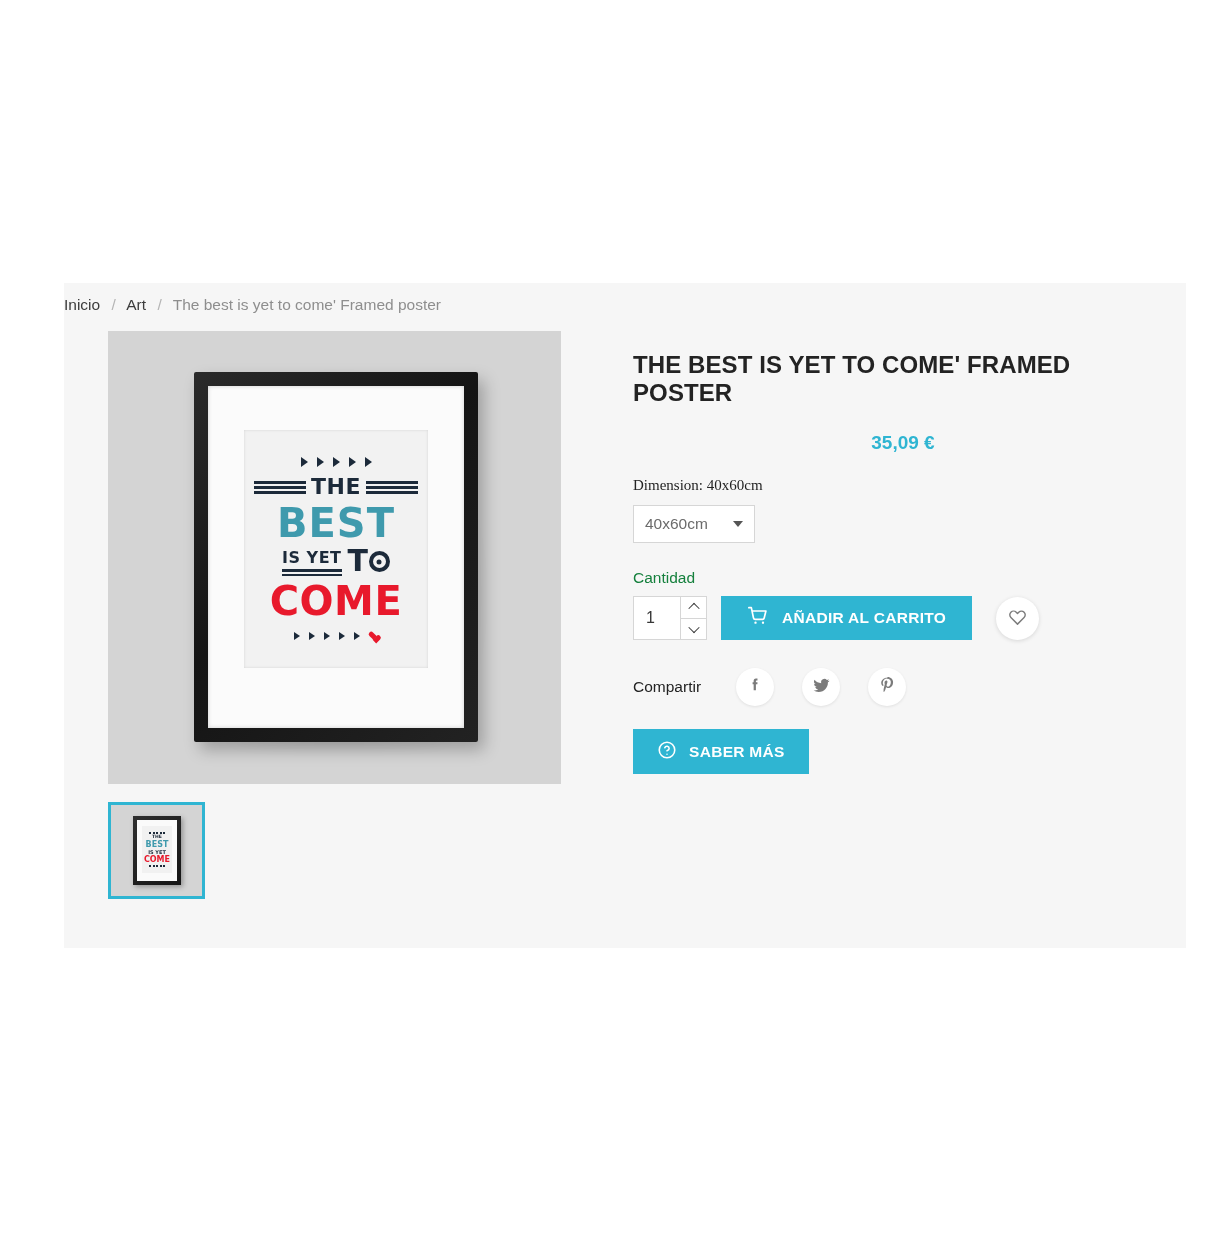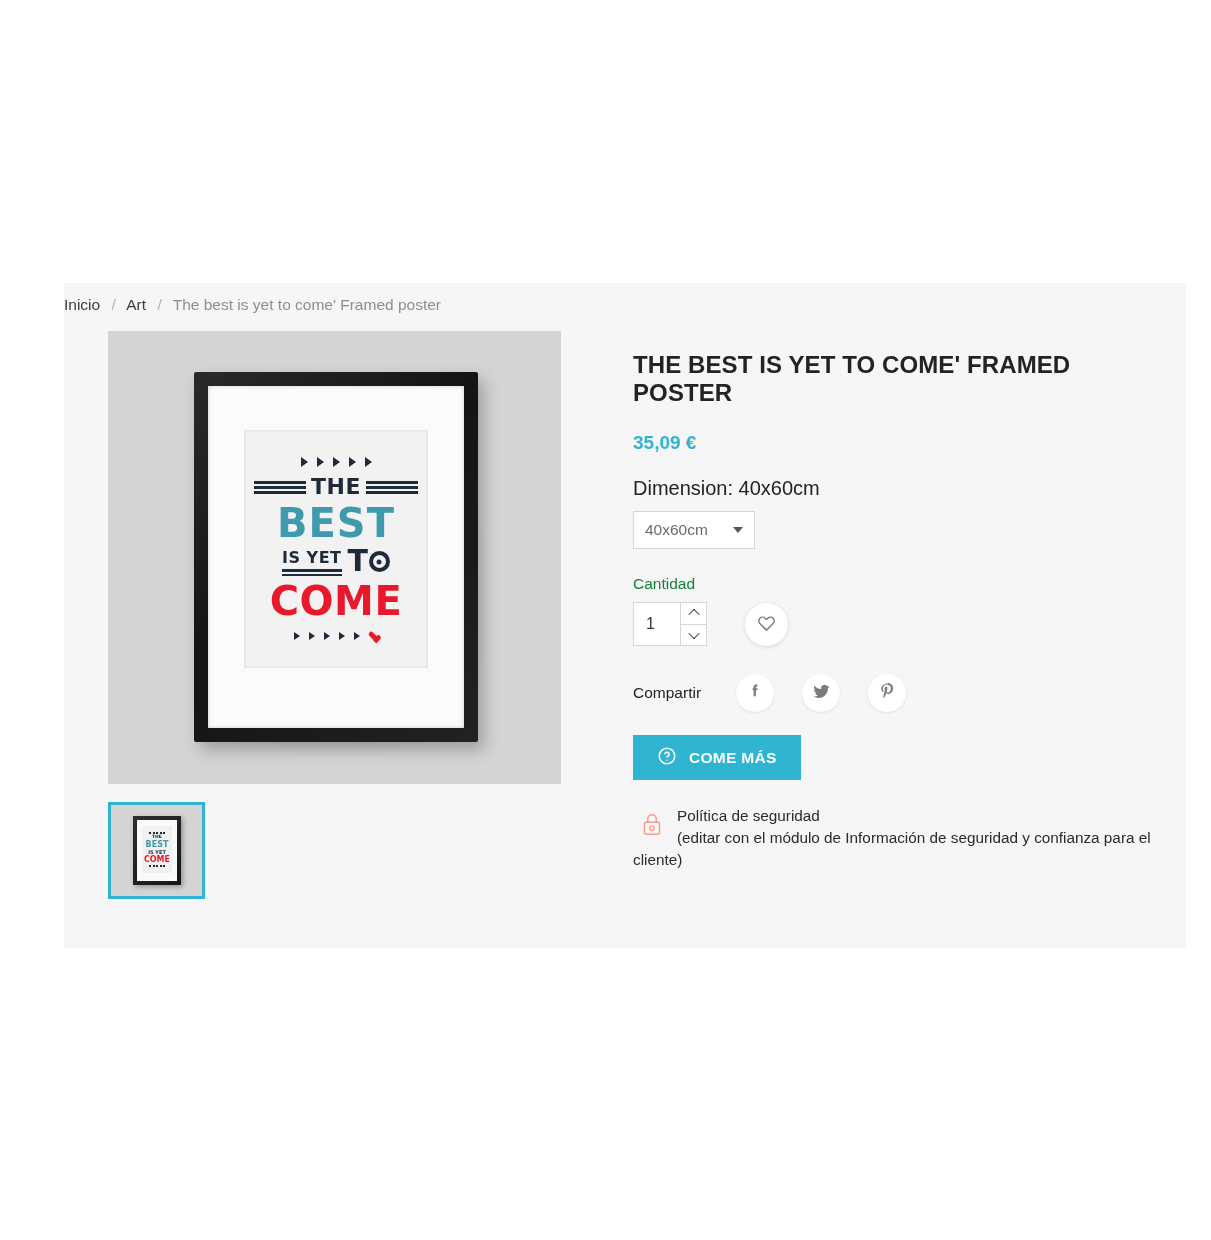--- a/index.html
+++ b/index.html
@@ -168,30 +168,31 @@
   .t-come { font-size:8px; color:#e8192c; }
 
   
   .product-title {
     font-size: 24px; font-weight: 700; color: #232323;
     letter-spacing: 0.1px; margin: 0 0 26px 0; line-height: 1.15;
   }
   .price {
     font-size: 19px; font-weight: 700; color: #2fb5d2;
     margin-bottom: 23px;
+    text-align: center;
   }
   .tax-note {
     font-size: 13.5px; color: #7a7a7a; margin-bottom: 17px;
   }
   .short-desc {
     font-size: 15.5px; color: #7a7a7a; margin-bottom: 25px; line-height:1.3;
   }
 
   .dimension-label {
-    font-size: 20px; color: #232323; margin-bottom: 11px;
+    font-size: 15px; color: #232323; margin-bottom: 11px; font-family: Liberation Serif, serif;
   }
   .select-box {
     display:inline-flex; align-items:center; justify-content:space-between;
     width: 122px; height: 38px;
     border: 1px solid #d6d6d6; background: #fff;
     padding: 0 11px; font-size: 15.5px; color: #6b6b6b;
     cursor: pointer; margin-bottom: 26px;
   }
   .select-box .caret {
     width:0; height:0; margin-left: 8px;
@@ -396,20 +397,30 @@
             <div class="qty-btns">
               <div class="qty-btn">
                 <span class="chev up"></span>
               </div>
               <div class="qty-btn">
                 <span class="chev down"></span>
               </div>
             </div>
           </div>
 
+          <button class="add-cart-btn">
+            <span>
+              <svg width="22" height="20" viewBox="0 0 24 24" fill="none" stroke="#ffffff" stroke-width="2" stroke-linecap="round" stroke-linejoin="round">
+                <circle cx="9" cy="20" r="1.4" fill="#fff" stroke="none"></circle>
+                <circle cx="18" cy="20" r="1.4" fill="#fff" stroke="none"></circle>
+                <path d="M1 2h3l2.6 12.4a2 2 0 0 0 2 1.6h8.8a2 2 0 0 0 2-1.6L21.5 6H6"></path>
+              </svg>
+            </span>
+            <span>AÑADIR AL CARRITO</span>
+          </button>
 
           <button class="wishlist-btn">
             <span>
               <svg width="19" height="18" viewBox="0 0 24 24" fill="none" stroke="#7b7b7b" stroke-width="1.9" stroke-linecap="round" stroke-linejoin="round">
                 <path d="M20.8 5.6a5 5 0 0 0-7.1 0L12 7.3l-1.7-1.7a5 5 0 1 0-7.1 7.1l1.7 1.7L12 21.5l7.1-7.1 1.7-1.7a5 5 0 0 0 0-7.1z"></path>
               </svg>
             </span>
           </button>
         </div>
 
@@ -442,35 +453,20 @@
         </div>
 
         <button class="saber-btn">
           <span>
             <svg width="20" height="20" viewBox="0 0 24 24" fill="none" stroke="#ffffff" stroke-width="1.9" stroke-linecap="round" stroke-linejoin="round">
               <circle cx="12" cy="12" r="9.3"></circle>
               <path d="M9.4 9.2a2.7 2.7 0 0 1 5.2.9c0 1.8-2.6 2.7-2.6 2.7"></path>
               <circle cx="12" cy="17.2" r="0.9" fill="#fff" stroke="none"></circle>
             </svg>
           </span>
-          <span>COME MÁS</span>
+          <span>SABER MÁS</span>
         </button>
 
-        <div class="policies">
-
-          <div class="policy">
-            <span class="p-icon">
-              <svg width="30" height="30" viewBox="0 0 32 32" fill="none" stroke="#f4a08a" stroke-width="1.6">
-                <rect x="8" y="14" width="16" height="13" rx="1.6"></rect>
-                <path d="M11.5 14v-3.5a4.5 4.5 0 0 1 9 0V14"></path>
-                <circle cx="16" cy="20.4" r="2.6" fill="#fbe0d6" stroke="#f4a08a" stroke-width="1.2"></circle>
-              </svg>
-            </span>
-            <span class="p-title">Política de seguridad</span><br>
-            <span>(editar con el módulo de Información de seguridad y confianza para el cliente)</span>
-          </div>
-
-        </div>
 
       </div>
     </div>
   </div>
 </div>
 
 </body></html>

